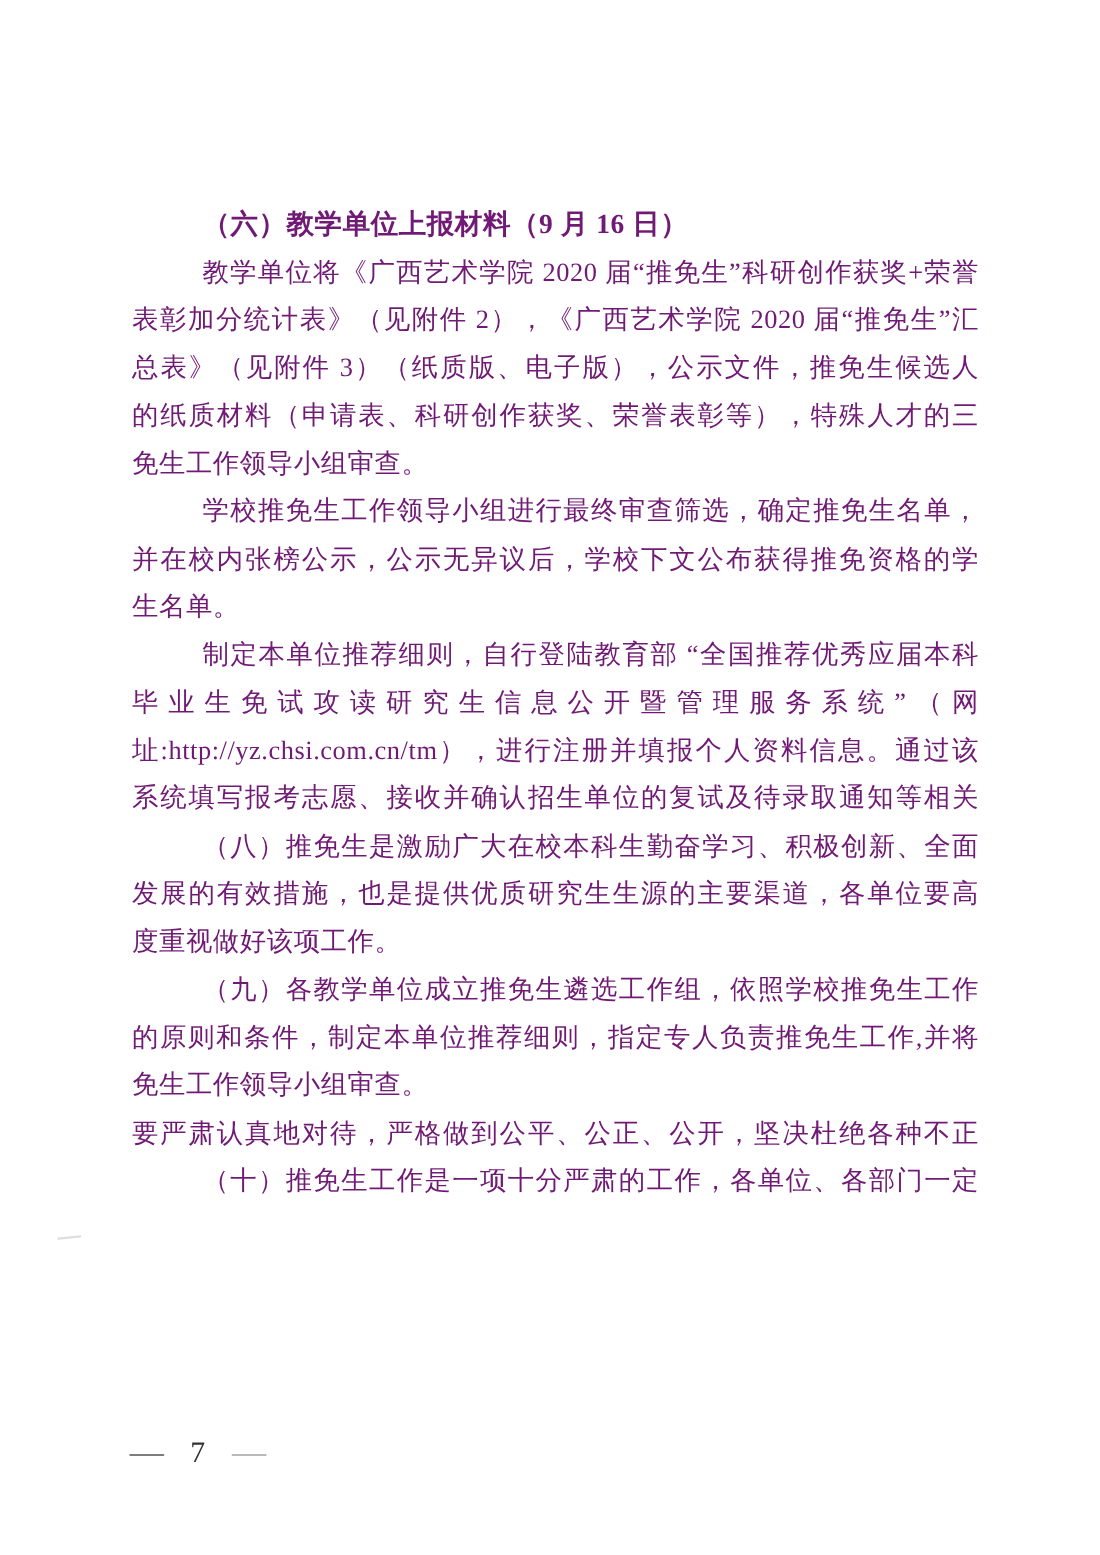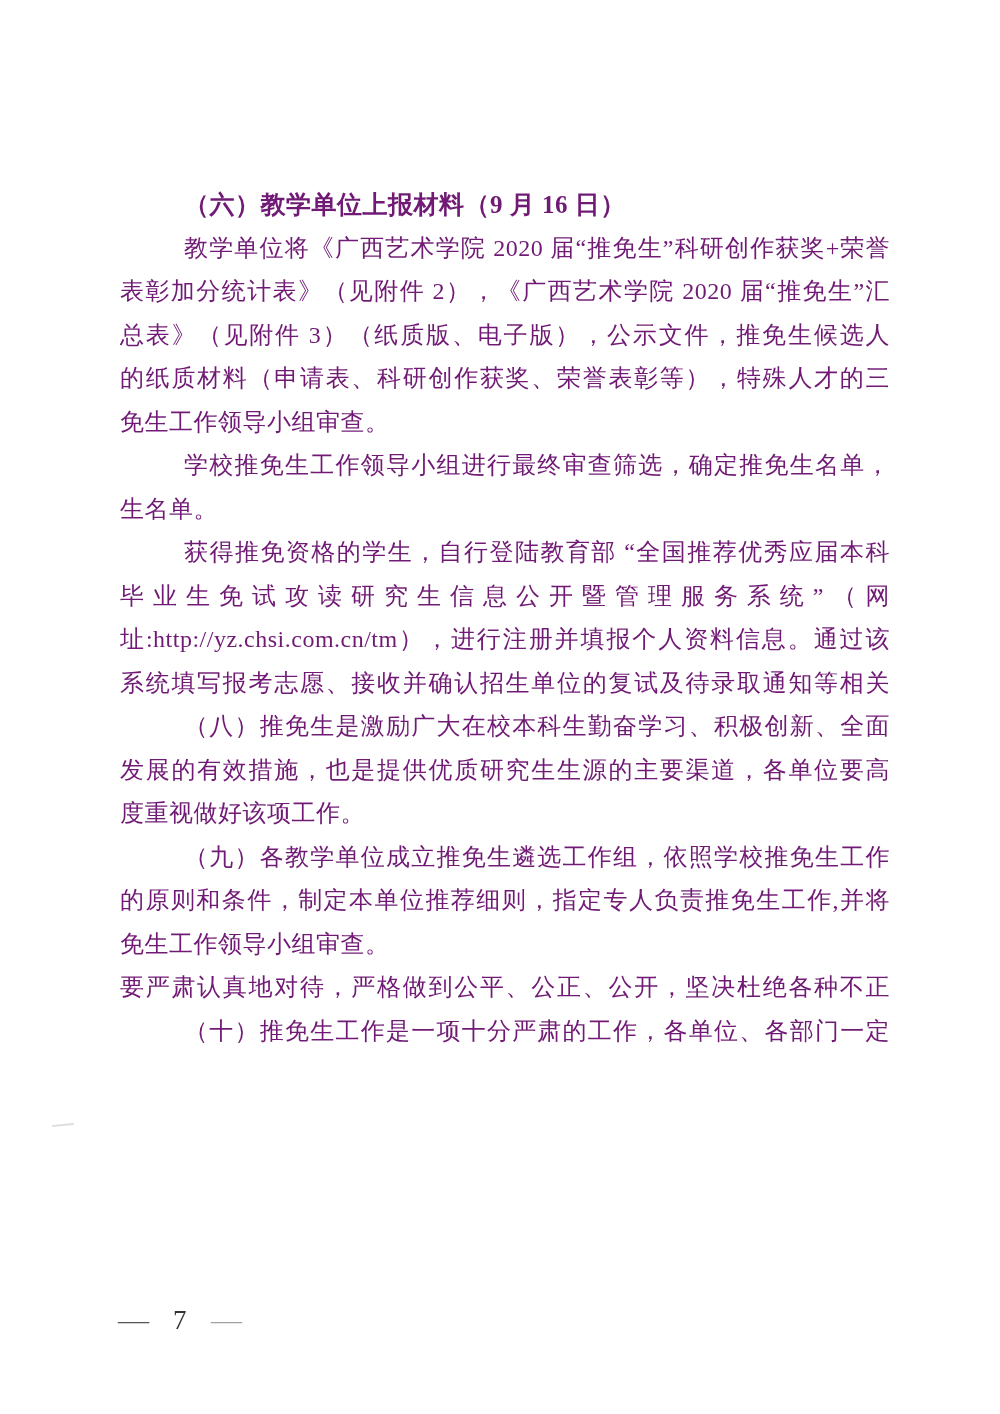--- a/index.html
+++ b/index.html
@@ -119,27 +119,30 @@
 
       <div class="line line-last">
         <span>免生工作领导小组审查。</span>
       </div>
 
 
       <div class="line line-first">
         <span>学校推免生工作领导小组进行最终审查筛选，确定推免生名单，</span>
       </div>
 
+      <div class="line line-mid">
+        <span>并在校内张榜公示，公示无异议后，学校下文公布获得推免资格的学</span>
+      </div>
 
       <div class="line line-last">
         <span>生名单。</span>
       </div>
 
       <div class="line line-first">
-        <span>获得推免资格的学生，自行登陆教育部 “全国推荐优秀应届本科</span>
+        <span>制定本单位推荐细则，自行登陆教育部 “全国推荐优秀应届本科</span>
       </div>
 
       <div class="line line-mid">
         <span>毕业生免试攻读研究生信息公开暨管理服务系统”（网</span>
       </div>
 
       <div class="line line-mid">
         <span>址:http://yz.chsi.com.cn/tm），进行注册并填报个人资料信息。通过该</span>
       </div>
 

